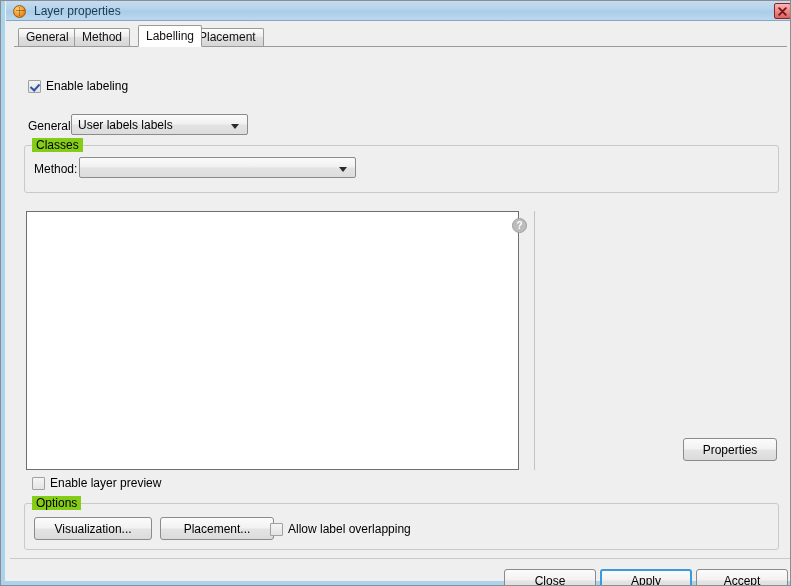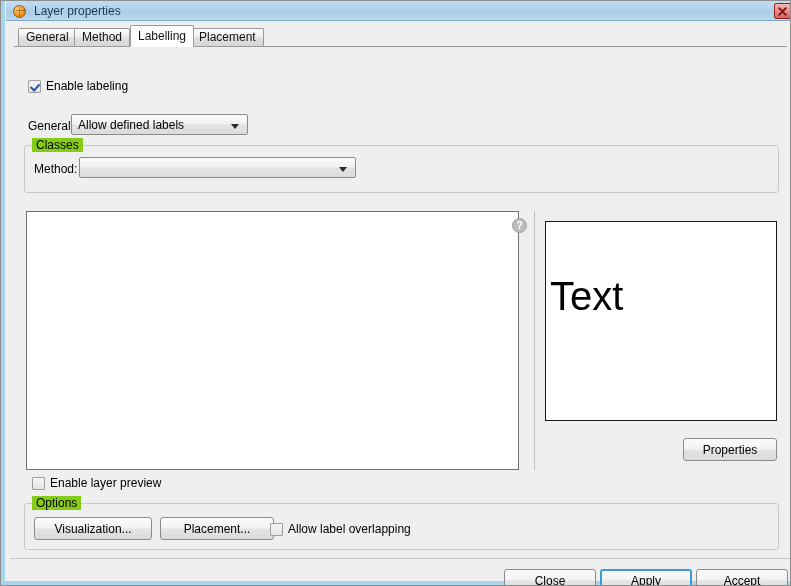--- a/index.html
+++ b/index.html
@@ -319,32 +319,32 @@
       </svg>
     </div>
   </div>
 
   <div id="client">
 
     <div id="tabstrip">
       <div id="tab-baseline"></div>
       <div class="tab" style="left:4px;">General</div>
       <div class="tab" style="left:60px;">Method</div>
-      <div class="tab active" style="left:116px;">Labelling</div>
+      <div class="tab active" style="left:124px;">Labelling</div>
       <div class="tab" style="left:177px;">Placement</div>
     </div>
 
     <div class="checkbox-row" style="left:18px; top:58px;">
       <span class="cbox checked"></span>
       <span class="lbl">Enable labeling</span>
     </div>
 
     <div class="lbl" style="position:absolute; left:18px; top:98px;">General:</div>
     <div class="combo" style="left:61px; top:93px; width:177px;">
-      <span>Allow defined labels</span>
+      <span>User labels labels</span>
       <span class="caret"></span>
     </div>
 
     <div class="groupbox" style="left:14px; top:124px; width:755px; height:48px;">
       <span class="gb-title">Classes</span>
       <div class="lbl" style="position:absolute; left:9px; top:16px;">Method:</div>
       <div class="combo" style="left:54px; top:11px; width:277px;">
         <span class="caret"></span>
       </div>
     </div>
@@ -352,23 +352,20 @@
     <div id="content-panel">
       <div id="help-icon">
         <svg width="15" height="15" viewBox="0 0 15 15">
           <circle cx="7.5" cy="7.5" r="7" fill="#bdbdbd" stroke="#9e9e9e" stroke-width="1"></circle>
           <text x="7.5" y="11.2" font-size="10" font-family="Liberation Sans, sans-serif" fill="#ffffff" text-anchor="middle" font-weight="bold">?</text>
         </svg>
       </div>
     </div>
 
     <div id="preview-wrap">
-      <div id="preview-box">
-        <div id="preview-text">Text</div>
-      </div>
       <div class="btn" style="left:148px; top:227px; width:94px;">Properties</div>
     </div>
 
     <div class="checkbox-row" style="left:22px; top:455px;">
       <span class="cbox"></span>
       <span class="lbl">Enable layer preview</span>
     </div>
 
     <div class="groupbox" style="left:14px; top:482px; width:755px; height:47px;">
       <span class="gb-title">Options</span>

